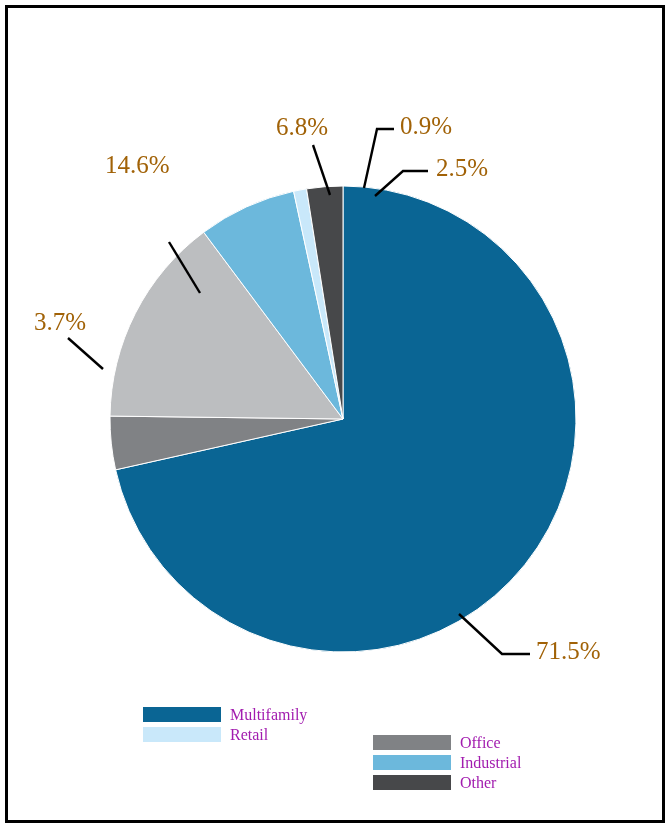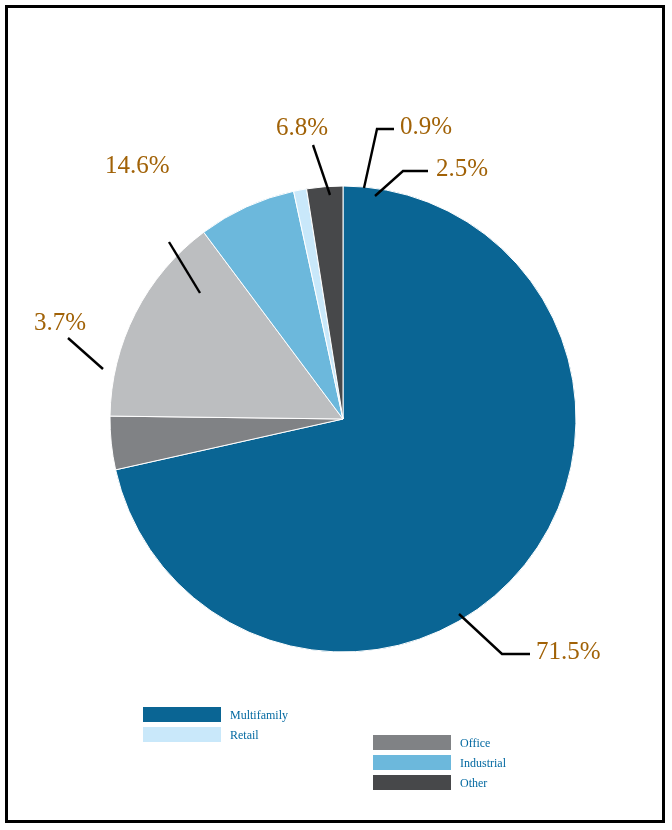--- a/index.html
+++ b/index.html
@@ -74,22 +74,22 @@
     margin-bottom: 1px;
   }
   .legend-swatch {
     width: 78px;
     height: 15px;
     flex: 0 0 78px;
   }
   .legend-label {
     margin-left: 9px;
     font-family: "Liberation Serif", serif;
-    font-size: 12px;
-    color: #0369a1;
+    font-size: 16px;
+    color: #a21caf;
     line-height: 16px;
     white-space: nowrap;
   }
 </style>
 </head>
 <body>
 
 <div id="frame">
 
 

